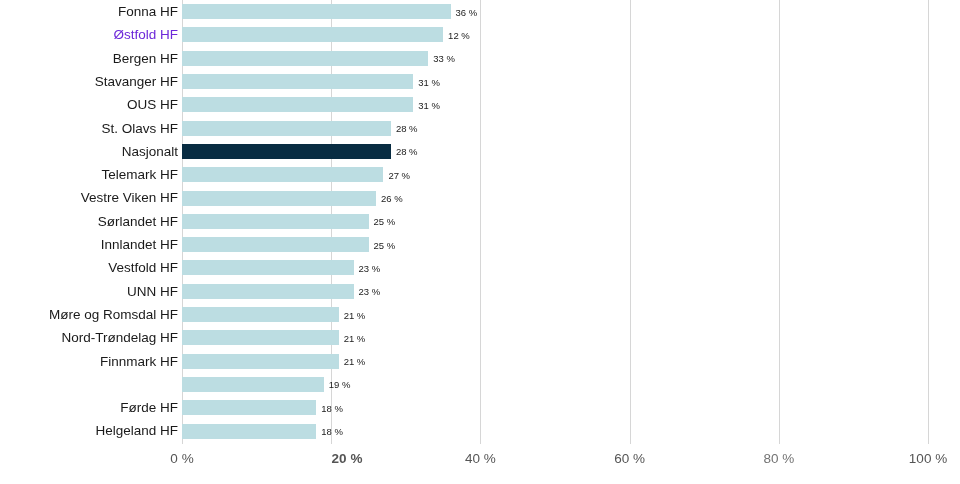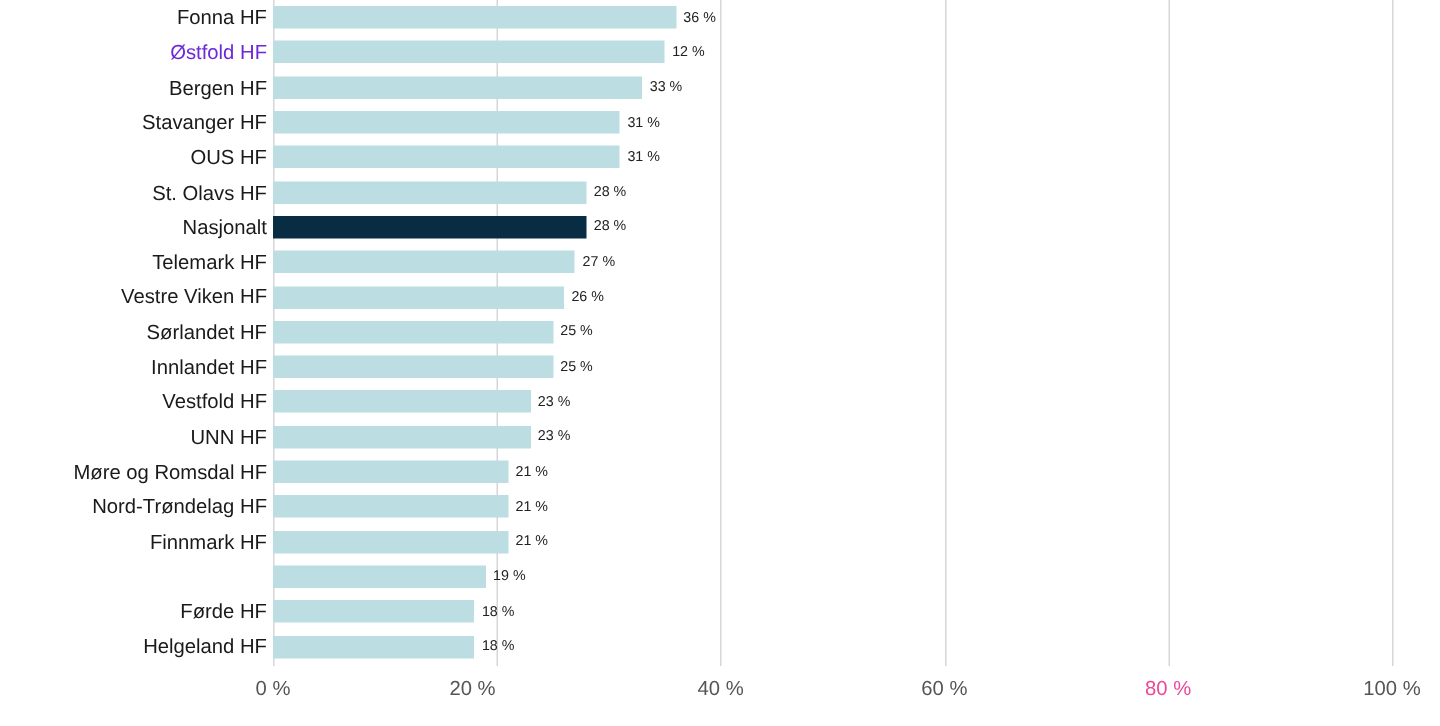--- a/index.html
+++ b/index.html
@@ -254,20 +254,20 @@
         <div class="row-label" style="color: rgb(26, 26, 26);">Helgeland HF</div>
         <div class="bar-wrap" style="width: 134.28px;">
           <div class="bar" style="background: rgb(188, 221, 226);"></div>
           <div class="bar-value" style="color: rgb(34, 34, 34);">18 %</div>
         </div>
       </div>
     </div>
 
   <div id="x-axis">
       <div class="tick-label" style="left: 182px; color: rgb(85, 85, 85);">0 %</div>
-      <div class="tick-label" style="left: 315px; color: rgb(85, 85, 85);">20 %</div>
+      <div class="tick-label" style="left: 347px; color: rgb(85, 85, 85); font-weight: bold;">20 %</div>
       <div class="tick-label" style="left: 480.4px; color: rgb(85, 85, 85);">40 %</div>
       <div class="tick-label" style="left: 629.6px; color: rgb(85, 85, 85);">60 %</div>
-      <div class="tick-label" style="left: 778.8px; color: #ec4899;">80 %</div>
+      <div class="tick-label" style="left: 778.8px; color: #737373;">80 %</div>
       <div class="tick-label" style="left: 928px; color: rgb(85, 85, 85);">100 %</div>
     </div>
 
 </div>
 
 </body></html>

